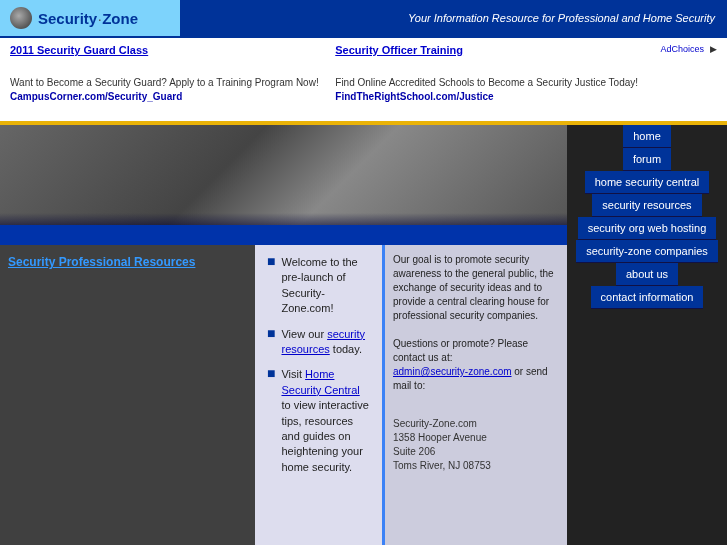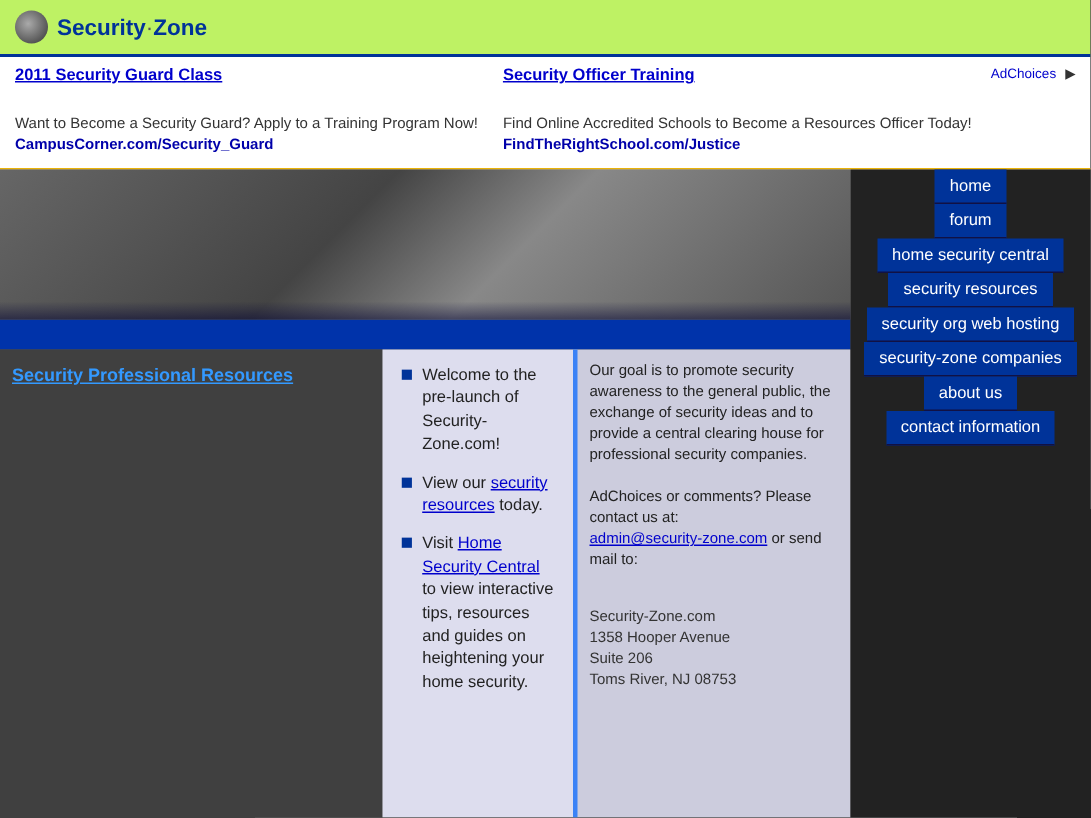--- a/index.html
+++ b/index.html
@@ -1,27 +1,27 @@
 <!DOCTYPE html>
 <html><head>
   <meta charset="utf-8">
   <style>
     * { margin: 0; padding: 0; box-sizing: border-box; }
     body { width: 727px; height: 545px; font-family: Arial, sans-serif; font-size: 11px; background: #555; overflow: hidden; }
 
     
-    #header { background: #bef264; display: flex; align-items: center; height: 38px; border-bottom: 2px solid #003399; }
+    #header { background: #7dd3fc; display: flex; align-items: center; height: 38px; border-bottom: 2px solid #003399; }
     #logo-area { width: 180px; padding: 6px 10px; display: flex; align-items: center; gap: 6px; }
     #logo-icon { width: 22px; height: 22px; background: radial-gradient(circle at 40% 40%, #aaa, #333); border-radius: 50%; flex-shrink: 0; }
     #logo-text { font-size: 15px; font-weight: bold; color: #333; }
     #logo-text span { color: #003399; }
     #header-tagline { flex: 1; background: #003399; height: 100%; display: flex; align-items: center; justify-content: flex-end; padding-right: 12px; color: #fff; font-size: 11px; font-style: italic; }
 
     
-    #ad-banner { background: #fff; border-bottom: 1px solid #eab308; padding: 6px 10px; display: flex; align-items: flex-start; height: 75px; }
+    #ad-banner { background: #fff; border-bottom: 4px solid #eab308; padding: 6px 10px; display: flex; align-items: flex-start; height: 87px; }
     .ad-unit { flex: 1; }
     .ad-unit a { color: #0000cc; text-decoration: underline; font-size: 11px; font-weight: bold; }
     .ad-unit p { color: #333; font-size: 10px; margin-top: 20px; line-height: 1.4; }
     .ad-unit .ad-link { color: #0000aa; font-size: 10px; text-decoration: none; }
     #ad-choices { display: flex; align-items: flex-end; font-size: 9px; color: #333; padding-bottom: 2px; white-space: nowrap; }
     #ad-choices span { color: #0000cc; margin-right: 6px; }
 
     
     #main-area { display: flex; height: 432px; }
 
@@ -58,31 +58,34 @@
 </head>
 <body>
 
 <div id="header">
   <div id="logo-area">
     <div id="logo-icon"></div>
     <div id="logo-text">
       <span>Security</span><span style="color:#555; font-weight:normal;">·</span><span>Zone</span>
     </div>
   </div>
+  <div id="header-tagline">
+    <span>Your Information Resource for Professional and Home Security</span>
+  </div>
 </div>
 
 <div id="ad-banner">
   <div class="ad-unit">
     <a href="#">2011 Security Guard Class</a>
     <p>Want to Become a Security Guard? Apply to a Training Program Now!</p>
     <a href="#" class="ad-link">CampusCorner.com/Security_Guard</a>
   </div>
   <div class="ad-unit">
     <a href="#">Security Officer Training</a>
-    <p>Find Online Accredited Schools to Become a Resources Officer Today!</p>
+    <p>Find Online Accredited Schools to Become a Security Justice Today!</p>
     <a href="#" class="ad-link">FindTheRightSchool.com/Justice</a>
   </div>
   <div id="ad-choices">
     <span>AdChoices</span> ▶
   </div>
 </div>
 
 <div id="main-area">
 
   <div id="left-content">
@@ -114,21 +117,21 @@
           <span class="bullet-dot">■</span>
           <span class="bullet-text">
             <span>Visit </span><a href="#">Home Security Central</a><span> to view interactive tips, resources and guides on heightening your home security.</span>
           </span>
         </div>
       </div>
 
       <div id="right-panel">
         <p>Our goal is to promote security awareness to the general public, the exchange of security ideas and to provide a central clearing house for professional security companies.</p>
         <br>
-        <p>AdChoices or comments? Please contact us at:</p>
+        <p>Questions or promote? Please contact us at:</p>
         <a href="#">admin@security-zone.com</a><span> or send mail to:</span>
         <div class="address" style="white-space:pre-line;">Security-Zone.com
 1358 Hooper Avenue
 Suite 206
 Toms River, NJ 08753</div>
       </div>
     </div>
   </div>
 
   <div id="nav-sidebar">

